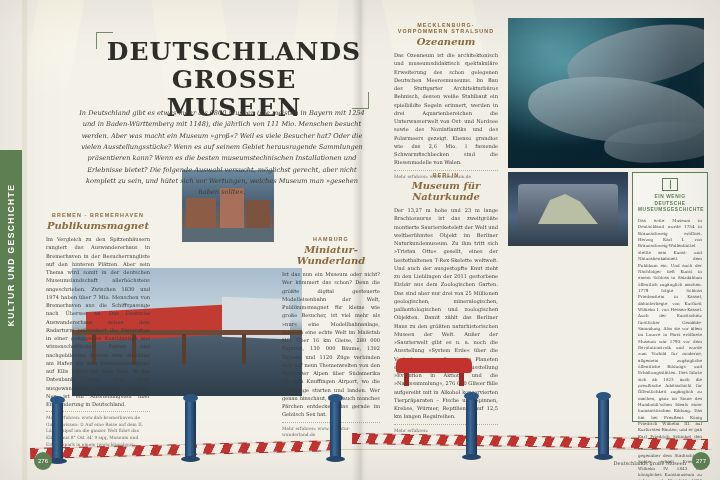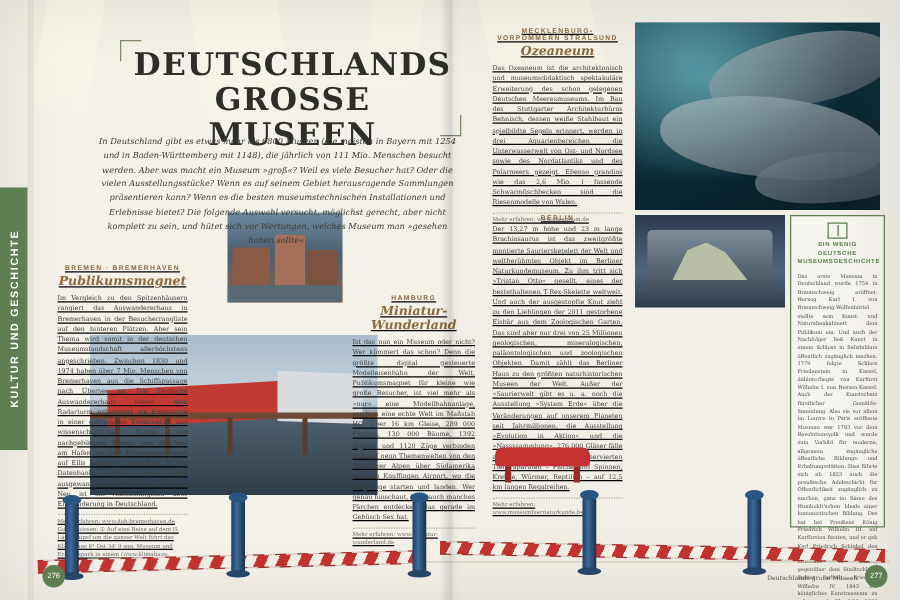--- a/index.html
+++ b/index.html
@@ -121,21 +121,21 @@
     width: 288px;
     z-index: 4;
     font-family: "DejaVu Serif", serif;
     font-size: 6.6px;
     line-height: 1.72;
     color: #3b3c38;
     text-align: center;
     font-style: italic;
   }
   
-  .box { position: absolute; z-index: 4; text-decoration: underline; }
+  .box { position: absolute; z-index: 4; }
   .kicker {
     font-family: "Liberation Sans", sans-serif;
     font-size: 5.4px;
     letter-spacing: 1.1px;
     color: #8a6a3e;
     font-weight: bold;
     text-align: center;
     margin-bottom: 2px;
     text-transform: uppercase;
   }
@@ -363,20 +363,21 @@
     <div class="meta">Mehr erfahren: www.miniatur-wunderland.de</div>
   </div>
 
   <div class="photo ph-berlin">
     <div style="position:absolute; left:10px; top:12px; width:100px; height:50px; background:linear-gradient(180deg,#7e8c9c,#3e4c5c); border-radius:4px;"></div>
     <div style="position:absolute; left:30px; top:22px; width:60px; height:30px; background:#b9bfa4; clip-path:polygon(0 100%,20% 20%,45% 0,70% 25%,100% 100%);"></div>
   </div>
 
   <div class="box" style="left:394px; top:172px; width:104px;">
     <div class="kicker">BERLIN</div>
+    <div class="script">Museum für Naturkunde</div>
     <div class="body-text">Der 13,27 m hohe und 23 m lange Brachiosaurus ist das zweitgrößte montierte Sauriersketelett der Welt und weltberühmtes Objekt im Berliner Naturkundemuseum. Zu ihm tritt sich »Tristan Otto« gesellt, eines der bestethaltenen T-Rex-Skelette weltweit. Und auch der ausgestopfte Knut zieht zu den Lieblingen der 2011 gestorbene Eisbär aus dem Zoologischen Garten. Das sind aber nur drei von 25 Millionen geologischen, mineralogischen, paläontologischen und zoologischen Objekten. Damit zählt das Berliner Haus zu den größten naturhistorischen Museen der Welt. Außer der »Saurierwelt gibt es u. a. noch die Ausstellung »System Erde« über die Veränderungen auf unserem Planeten seit Jahrmillionen, die Ausstellung »Evolution in Aktion« und die »Nassssammlung«, 276 000 Gläser fälle aufgereiht mit in Alkohol konservierten Tierpräparaten – Fische und Spinnen, Krebse, Würmer, Reptilien – auf 12,5 km langen Regalreihen.</div>
     <div class="rule-dotted"></div>
     <div class="meta">Mehr erfahren: www.museumfuernaturkunde.berlin</div>
   </div>
 
   <div class="box" style="left:46px; top:212px; width:104px;">
     <div class="kicker">BREMEN · BREMERHAVEN</div>
     <div class="script">Publikumsmagnet</div>
     <div class="body-text">Im Vergleich zu den Spitzenhäusern rangiert das Auswandererhaus in Bremerhaven in der Besucherrangliste auf den hinteren Plätzen. Aber sein Thema wird somit in der deutschen Museumslandschaft allerhöchstens angeschrieben. Zwischen 1830 und 1974 haben über 7 Mio. Menschen von Bremerhaven aus die Schiffspassage nach Übersee an. Das Deutsche Auswandererhaus neben dem Radarturm präsentiert die Emigration in einer gelungenen Kombination aus wissenschaftlichen Fakten und nachgebildeten Szenen vom Abschied am Hafen bis zum Einwanderungsziel auf Ellis Island vor New York. In der Datenbank kann man nach ausgewanderten Verwandten forschen. Neu ist ein Ausstellungsteil über Einwanderung in Deutschland.</div>
     <div class="rule-dotted"></div>

